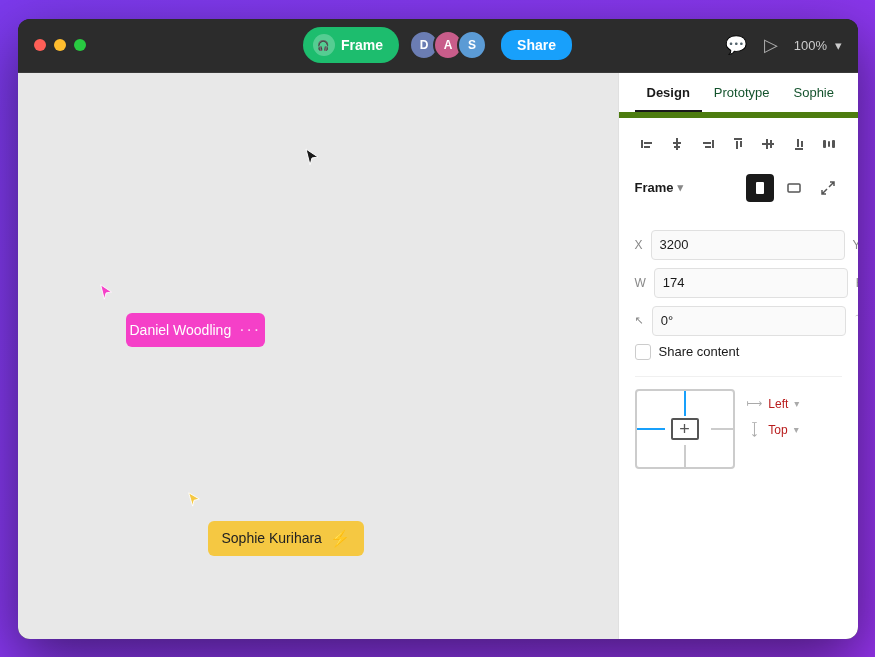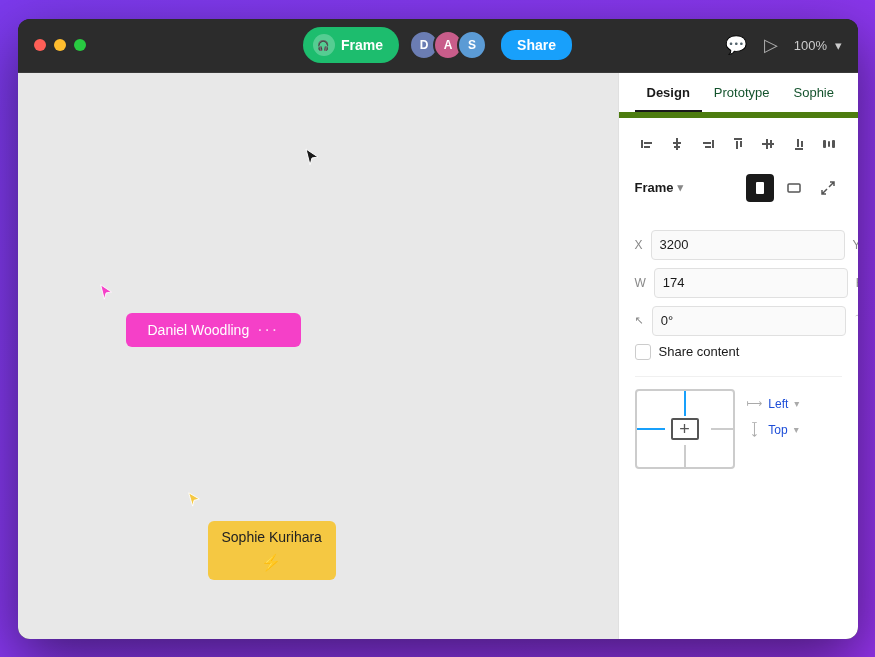--- a/index.html
+++ b/index.html
@@ -140,21 +140,21 @@
       pointer-events: none;
     }
     .cursor-pink svg { width: 18px; height: 18px; }
     
     .label-pink {
       position: absolute;
       left: 108px;
       top: 240px;
       background: #f540c8;
       color: white;
-      padding: 8px 22px;
+      padding: 8px 4px;
       border-radius: 6px;
       font-size: 14px;
       font-weight: 500;
       white-space: nowrap;
       display: flex; align-items: center; gap: 8px;
     }
     .label-dots {
       font-size: 16px;
       color: rgba(255,255,255,0.8);
       letter-spacing: 2px;
@@ -172,21 +172,21 @@
       position: absolute;
       left: 190px;
       top: 448px;
       background: #f5c842;
       color: #222;
       padding: 8px 14px;
       border-radius: 6px;
       font-size: 14px;
       font-weight: 500;
       white-space: nowrap;
-      display: flex; align-items: center; gap: 8px; flex-direction: column;
+      display: flex; align-items: center; gap: 8px;
     }
     .label-mic {
       font-size: 16px;
     }
     
     .cursor-black {
       position: absolute;
       left: 286px;
       top: 74px;
       pointer-events: none;
@@ -324,21 +324,21 @@
       margin-bottom: 12px;
     }
     .constraint-row {
       display: flex;
       align-items: center;
       gap: 6px;
       margin-bottom: 6px;
     }
     .constraint-value {
       font-size: 12px;
-      color: #1d4ed8;
+      color: #b91c1c;
       font-weight: 500;
     }
     .constraint-arrow {
       font-size: 10px;
       color: #aaa;
     }
   </style>
 </head>
 <body>
 

